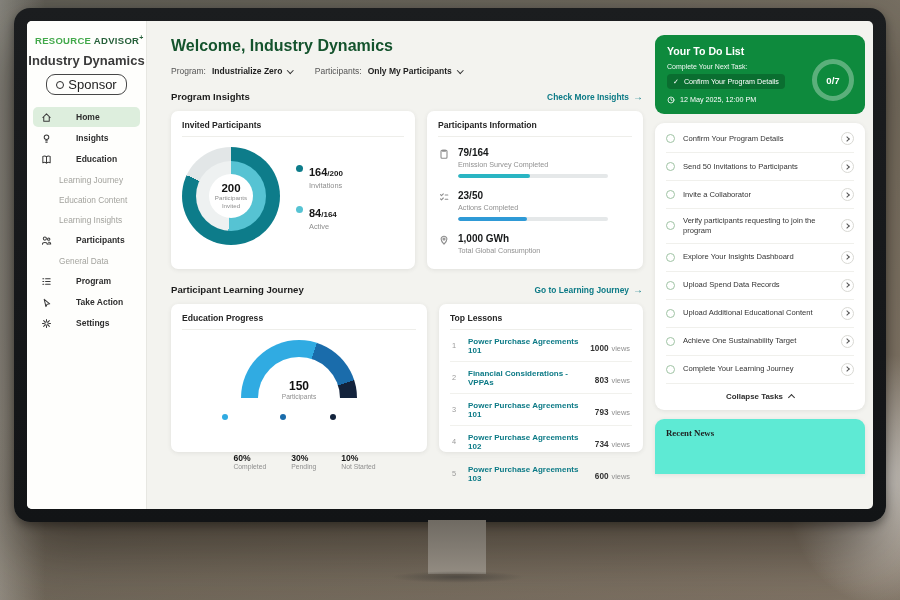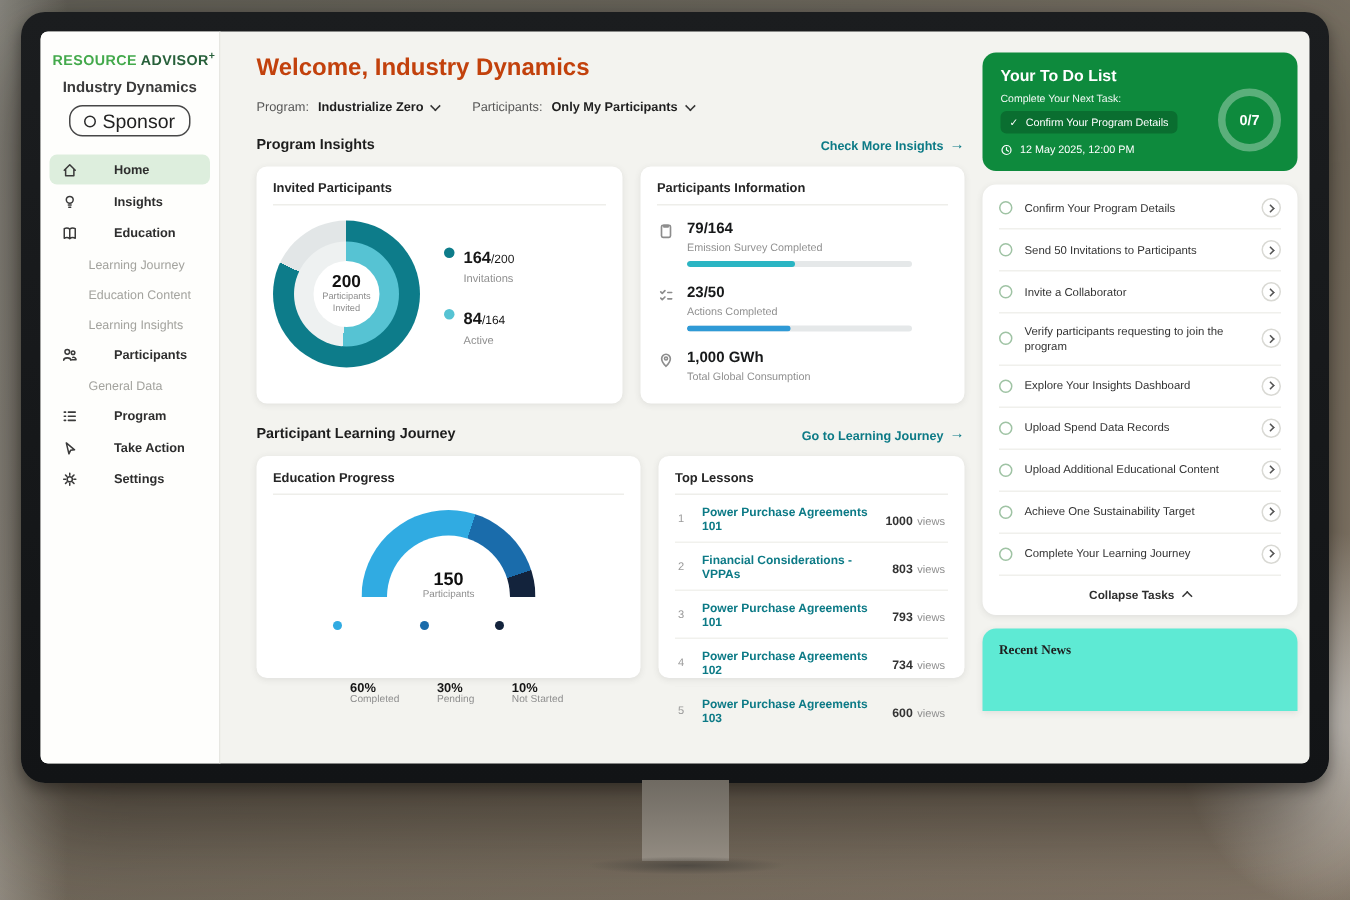--- a/index.html
+++ b/index.html
@@ -35,34 +35,34 @@
 
   
   .sidebar{
     position:absolute; left:0; top:0; width:120px; height:100%;
     background:#fefefc; border-right:1px solid #e7e7e2;
   }
   .logo{ margin:13px 8px 2px; font-size:9.5px; font-weight:bold; letter-spacing:.3px; text-align:center; white-space:nowrap;}
   .lg1{ color:#43a94b; }
   .lg2{ color:#27603a; }
   .logo sup{ color:#27603a; font-size:7px; }
-  .org{ text-align:center; font-size:10px; color:#3b3b3b; margin-top:7px; font-weight:bold;}
+  .org{ text-align:center; font-size:13px; color:#3b3b3b; margin-top:7px; font-weight:bold;}
   .badge{ margin:6px auto 0; width:fit-content; display:flex; align-items:center; gap:4px;
     border:1px solid #474747; border-radius:9px; padding:2px 9px; font-size:13px; color:#222; cursor:pointer;}
   .badge-ico{ width:8px; height:8px; border-radius:50%; border:1.4px solid #2b2b2b; }
   nav{ margin-top:12px; }
   .nav-item{ display:flex; align-items:center; gap:24px; padding:4.5px 8px; margin:1px 6px;
     font-size:8.5px; font-weight:bold; color:#2e2e2e; border-radius:5px; cursor:pointer; }
   .nav-item.sub{ padding-left:26px; font-weight:normal; color:#a3a39e; font-size:8.3px; }
   .nav-item.active{ background:#ddeedd; }
   .nico{ width:11px; height:11px; fill:none; stroke:#3a3a3a; stroke-width:1.1; stroke-linecap:round; stroke-linejoin:round; flex-shrink:0;}
 
   
   .main{ position:absolute; left:120px; top:0; width:508px; height:100%; padding:16px 0 0 24px; }
-  h1{ font-size:16px; font-weight:bold; color:#c2410c; }
+  h1{ font-size:16px; font-weight:bold; color:#14532d; }
   .filters{ display:flex; align-items:center; gap:6px; margin-top:11px; font-size:8.5px; }
   .flabel{ color:#555; }
   .fval{ display:flex; align-items:center; gap:6px; background:none; border:none; font-family:inherit;
     font-size:8.5px; font-weight:bold; color:#1f1f1f; margin-right:16px; cursor:pointer; }
   .chev-down{ width:4.5px; height:4.5px; border-right:1.3px solid #333; border-bottom:1.3px solid #333;
     transform:rotate(45deg); margin-top:-2px; }
   .chev-right{ width:4px; height:4px; border-right:1.2px solid #555; border-top:1.2px solid #555;
     transform:rotate(45deg); margin-right:1px; }
   .chev-up{ width:5px; height:5px; border-left:1.3px solid #333; border-top:1.3px solid #333;
     transform:rotate(45deg); margin-top:2px; }
@@ -85,21 +85,21 @@
   .ring.outer{ inset:0; }
   .ring.inner{ inset:14px; }
   .hole{ position:absolute; inset:27px; background:#fff; border-radius:50%; }
   .d-center{ position:absolute; inset:0; display:flex; flex-direction:column; align-items:center; justify-content:center; z-index:2;}
   .d-val{ font-size:11.5px; font-weight:bold; color:#111; }
   .d-lbl{ font-size:6.2px; color:#8e8e8e; text-align:center; line-height:1.25; width:44px; }
   .legend-col{ display:flex; flex-direction:column; gap:13px; }
   .leg-item{ display:flex; gap:6px; }
   .leg-dot{ width:7px; height:7px; border-radius:50%; margin-top:3px; flex-shrink:0;}
   .leg-val{ font-size:11px; font-weight:bold; color:#171717; }
-  .leg-of{ font-size:8px; font-weight:normal; color:#171717; }
+  .leg-of{ font-size:8px; font-weight:bold; color:#171717; }
   .leg-lbl{ font-size:7.4px; color:#8f8f8f; margin-top:1px; }
 
   
   .stats{ margin-top:10px; }
   .stat{ display:flex; gap:8px; margin-bottom:12px; }
   .sico{ width:12px; height:12px; fill:none; stroke:#8d8d8d; stroke-width:1.1; stroke-linecap:round; stroke-linejoin:round; margin-top:1px; flex-shrink:0;}
   .stat-val{ font-size:10px; font-weight:bold; color:#17191a; }
   .stat-lbl{ font-size:7.2px; color:#909090; margin:2px 0 5px; }
   .pbar{ width:150px; height:4px; background:#e5e8e9; border-radius:2px; overflow:hidden;}
   .pfill{ height:100%; border-radius:2px; }

